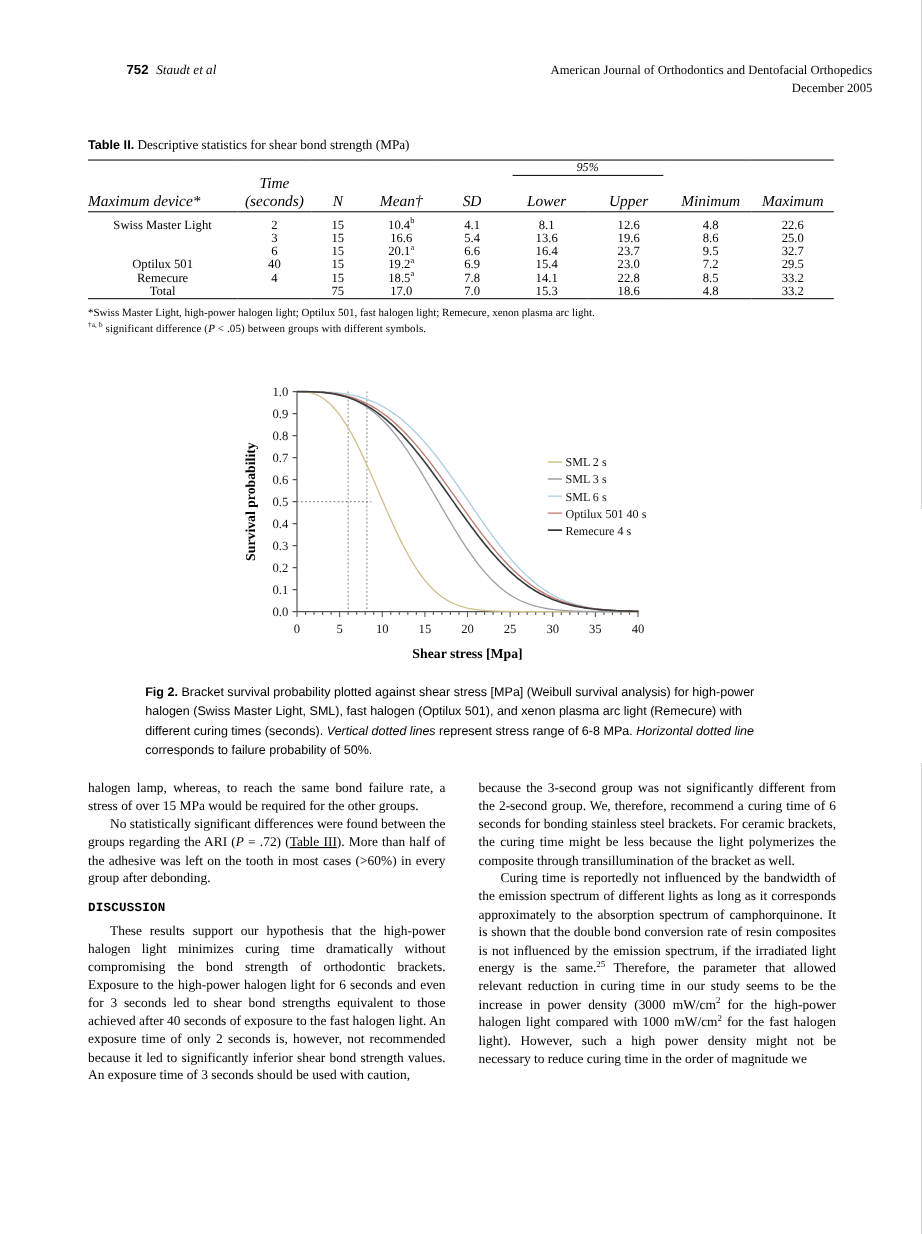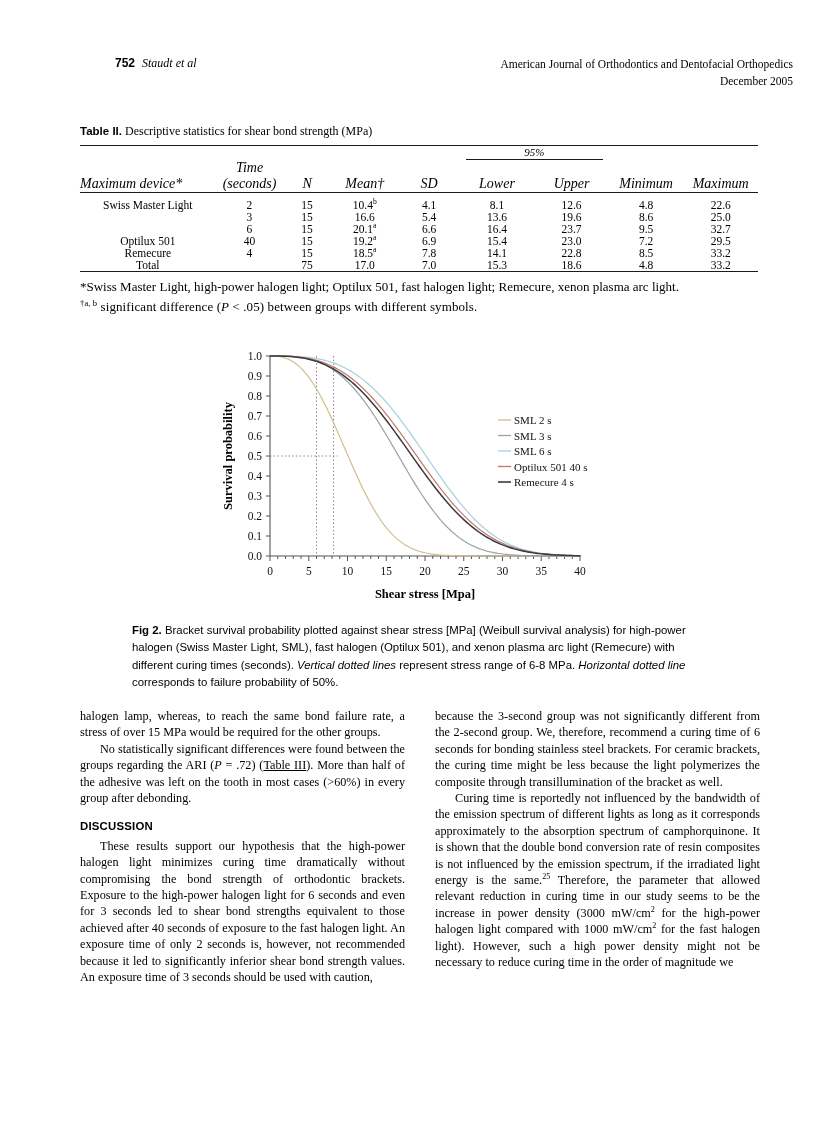--- a/index.html
+++ b/index.html
@@ -26,38 +26,38 @@
   .rule-bot{border-bottom:0.9px solid #1a1a1a;}
   .hdr td{font-style:italic;font-size:14px;text-align:center;vertical-align:bottom;padding:3px 0 5px 0;}
   .hdr td.lft{text-align:left;}
   .span95{font-style:italic;font-size:11px;text-align:center;padding:4px 0 1px 0;}
   .span95-rule{height:1px;}
   .span95-rule div{border-bottom:0.9px solid #1a1a1a;height:1px;margin:0 6px;}
   .body td{text-align:center;padding:2.1px 0;font-size:11.5px;}
   .body td.lft{text-align:center;}
   .body tr:first-child td{padding-top:6px;}
   sup{font-size:0.66em;vertical-align:super;line-height:0;}
-  .tbl-foot{font-size:13px;line-height:1.5;margin-top:5px;}
+  .tbl-foot{font-size:10px;line-height:1.5;margin-top:5px;}
   .tbl-foot .ln2{letter-spacing:0.1px;}
 
   
   .fig{position:absolute;left:208px;top:342px;width:422px;height:272px;}
   .fig svg{display:block;}
   .figcap{position:absolute;left:132px;top:622px;width:574px;
           font-family:"Liberation Sans",sans-serif;font-size:11.4px;line-height:1.52;text-align:left;}
   .figcap b{font-weight:bold;}
   .figcap i{font-style:italic;}
 
   
   .cols{position:absolute;left:80px;top:708px;width:680px;}
   .col{width:325px;float:left;font-size:12.2px;line-height:1.345;text-align:justify;}
   .col.right{float:right;}
   .col p{margin:0;text-indent:20px;}
   .col p.noind{text-indent:0;}
-  .col h3{font-family:Liberation Sans, sans-serif;font-size:11.4px;font-weight:bold;
+  .col h3{font-family:Liberation Mono, monospace;font-size:11.4px;font-weight:bold;
           margin:13px 0 3px 0;letter-spacing:0.2px;}
   .lnk{color:#000000;}
 </style>
 </head>
 <body>
 
 <div class="page">
 
   <div class="runhead">
     <div class="rh-left">

